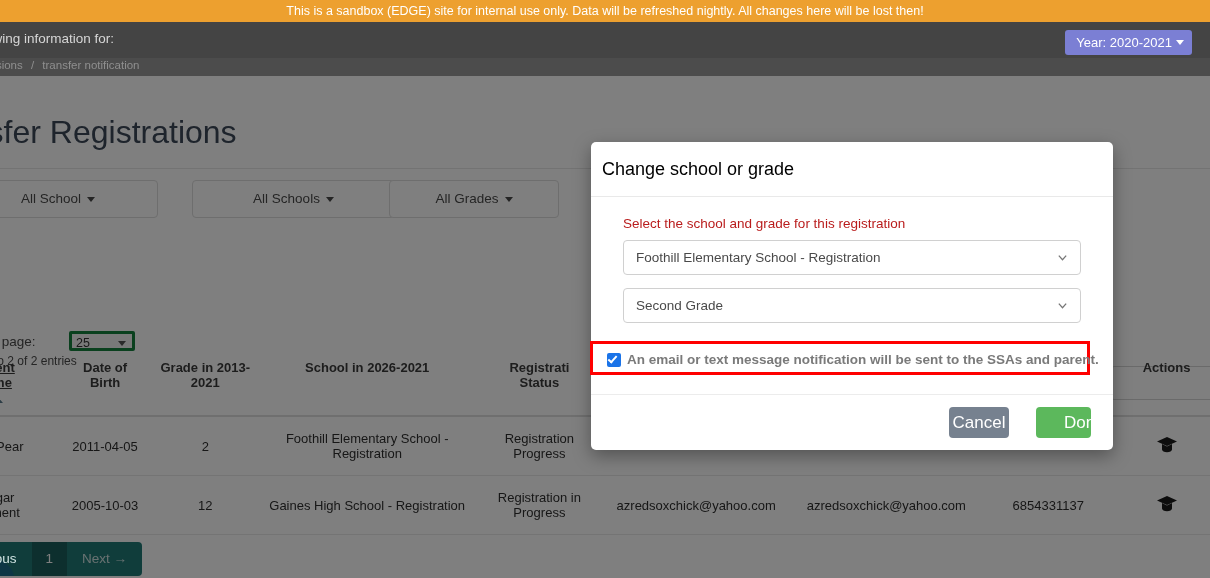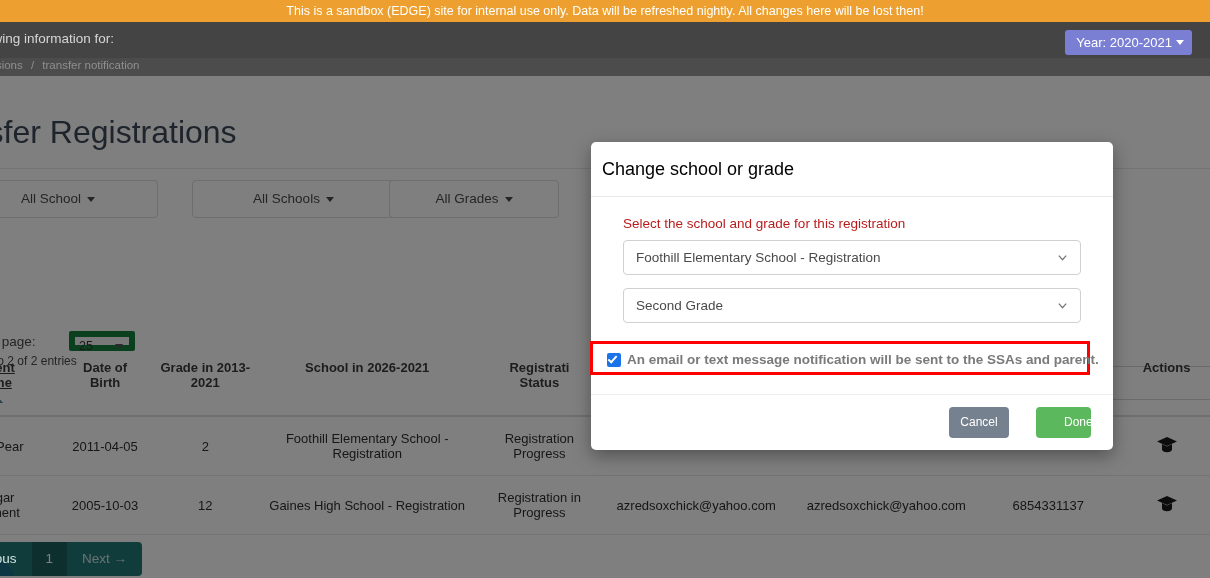--- a/index.html
+++ b/index.html
@@ -92,21 +92,21 @@
   .fb-schools { left:192px; width:203px; }
   .fb-grades  { left:389px; width:170px; }
 
   
   .perpage-label {
     position:absolute; left:-32px; top:258px;
     font-size:13.5px; color:#4a4a4a; white-space:nowrap;
   }
   .perpage-select {
     position:absolute; left:69px; top:255px; width:66px; height:20px;
-    border:6px solid #15803d; border-radius:2px; background:#f2f2f2;
+    border:3px solid #15803d; border-radius:2px; background:#f2f2f2;
     font-size:12.5px; color:#333; padding-left:4px; line-height:18px;
   }
   .perpage-select .caret {
     position:absolute; right:6px; top:7px;
     width:0;height:0;border-left:4px solid transparent;border-right:4px solid transparent;
     border-top:5px solid #555;
   }
   .entries-info {
     position:absolute; left:-26px; top:278px;
     font-size:12px; color:#4a4a4a; white-space:nowrap;
@@ -224,21 +224,21 @@
     position:absolute; left:34px; top:8px;
     font-size:13.5px; color:#7a7a7a; white-space:nowrap;
   }
 
   .modal-footer {
     position:absolute; left:0; bottom:0; width:100%; height:56px;
     border-top:1px solid #ececec;
   }
   .btn {
     position:absolute; top:12px; height:31px; border-radius:4px;
-    font-size:12px; color:#ffffff; line-height:31px; text-align:center;
+    font-size:17px; color:#ffffff; line-height:31px; text-align:center;
     white-space:nowrap;
   }
   .btn-cancel { right:104px; width:60px; background:#76818f; }
   .btn-done   { right:22px;  width:55px; background:#5cb85c;padding-left:28px; }
 </style>
 </head>
 <body>
 
 <div id="page">
 

